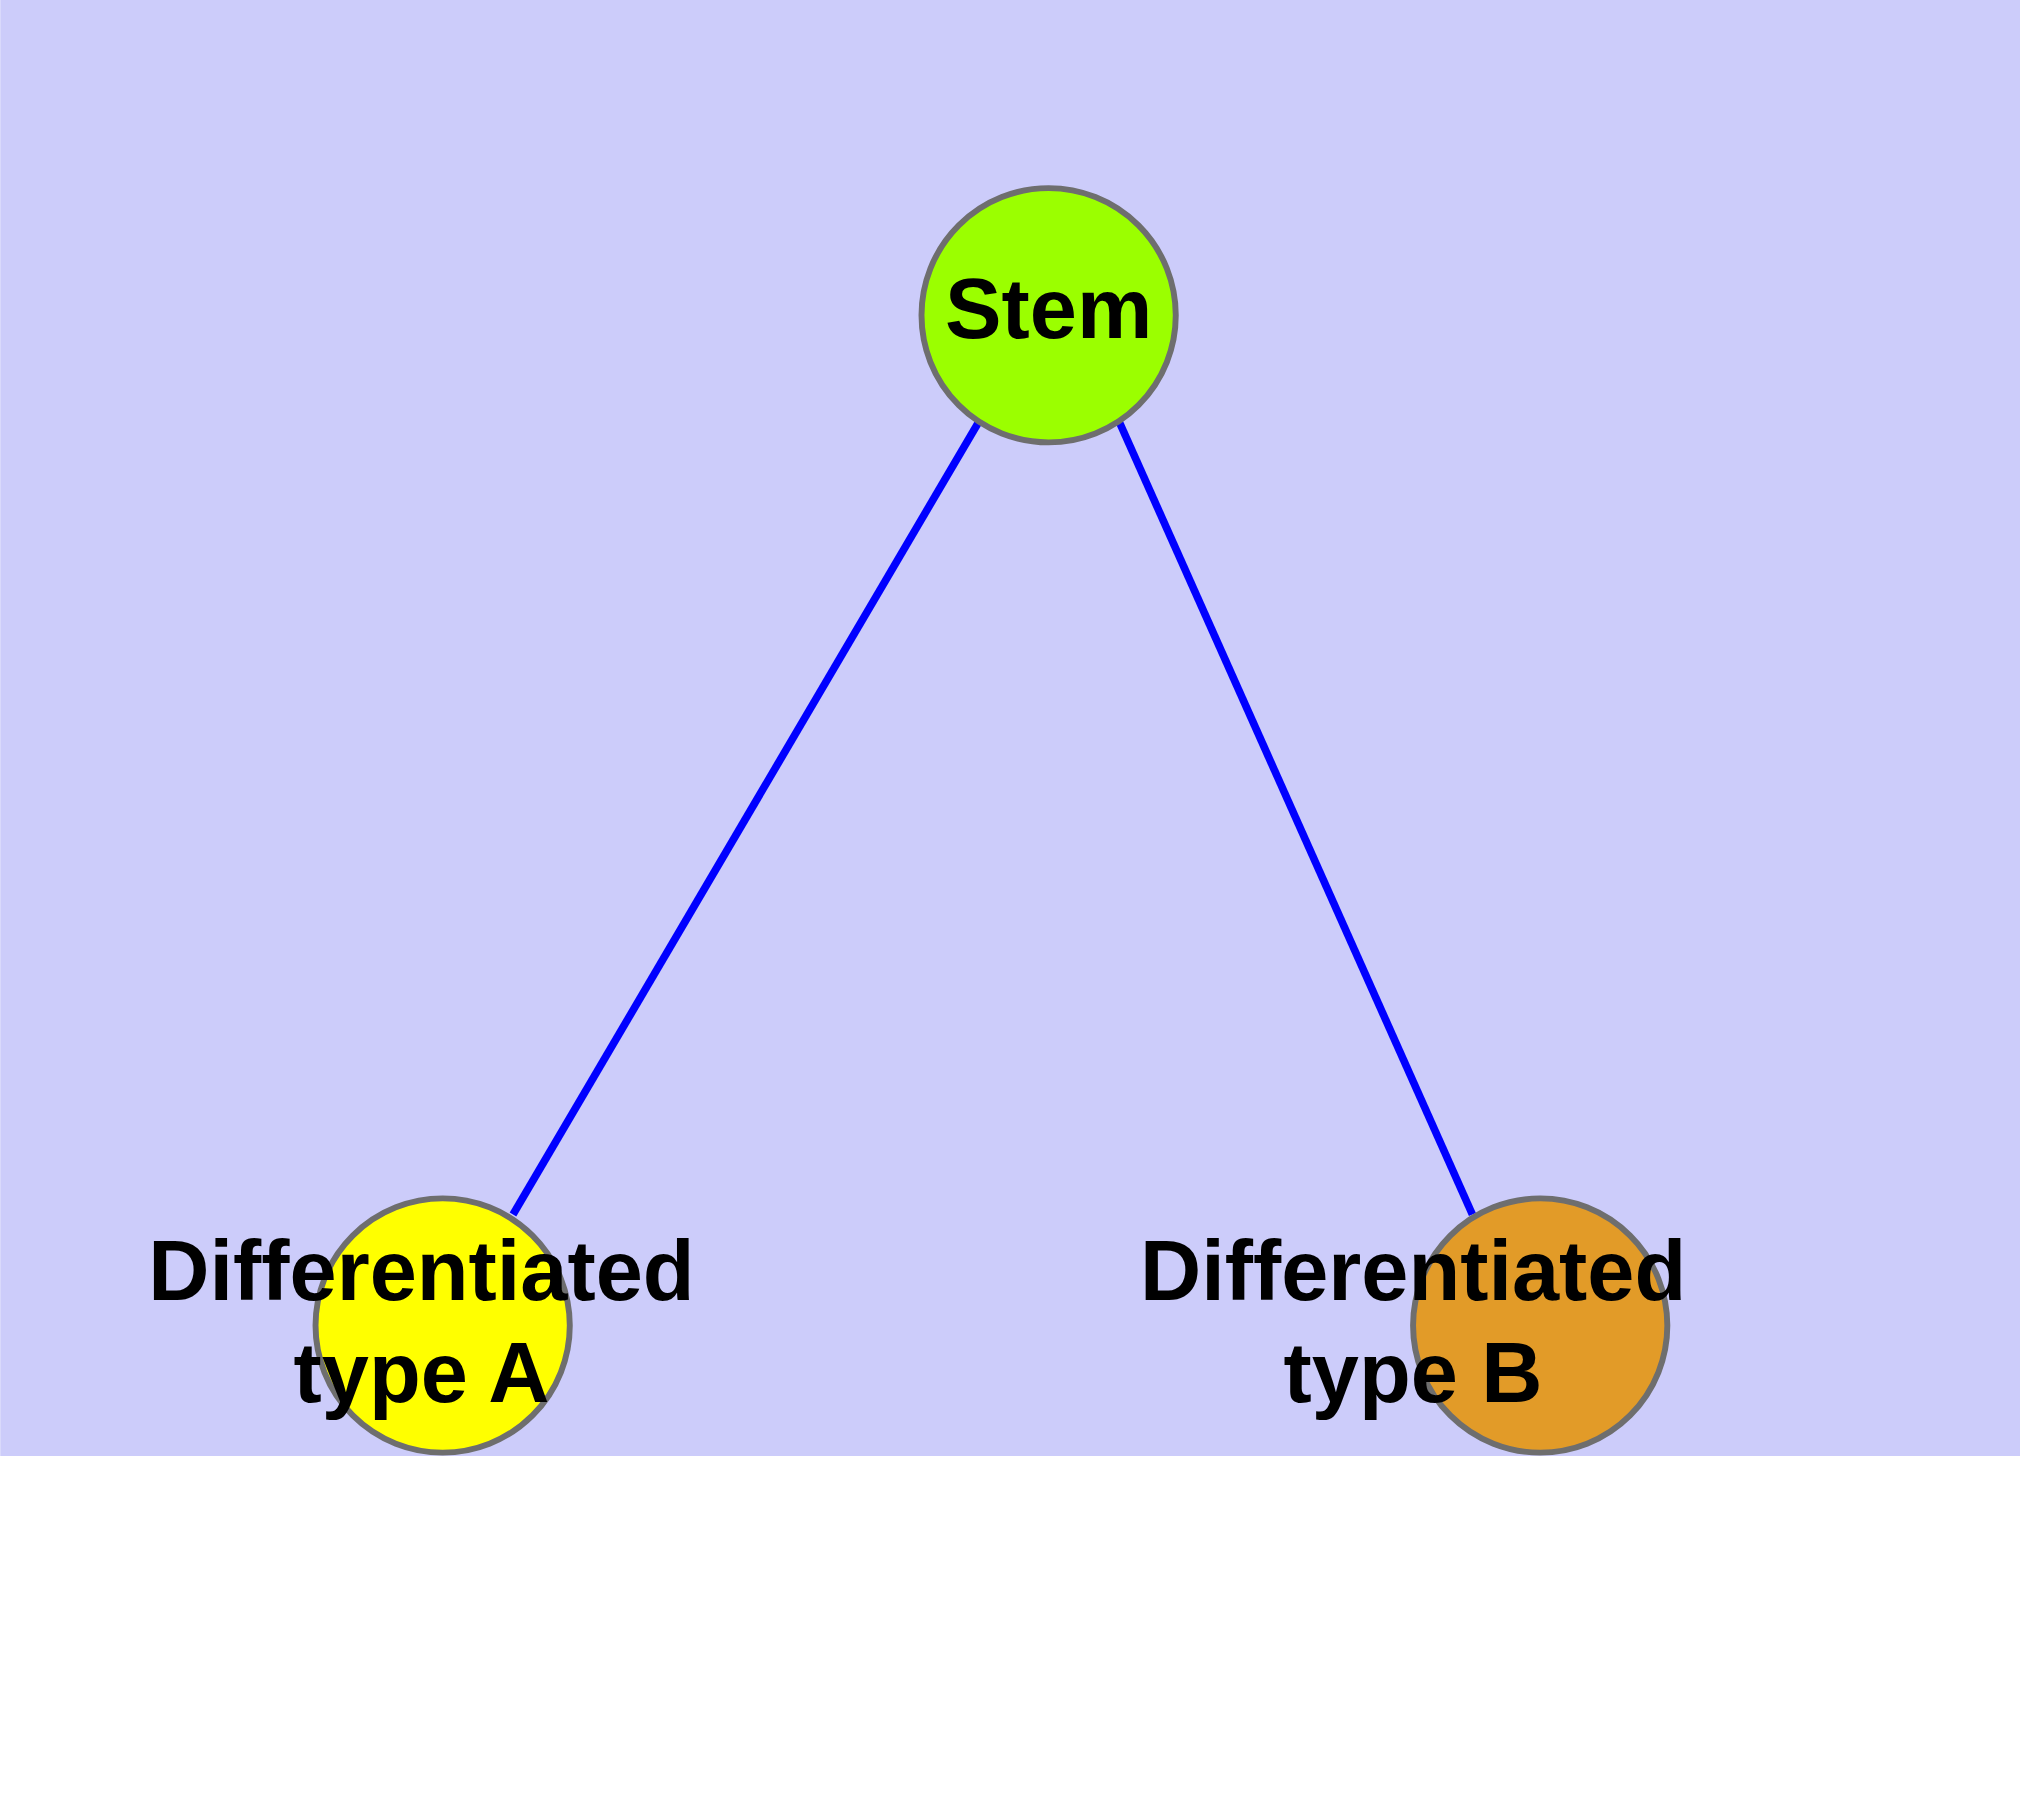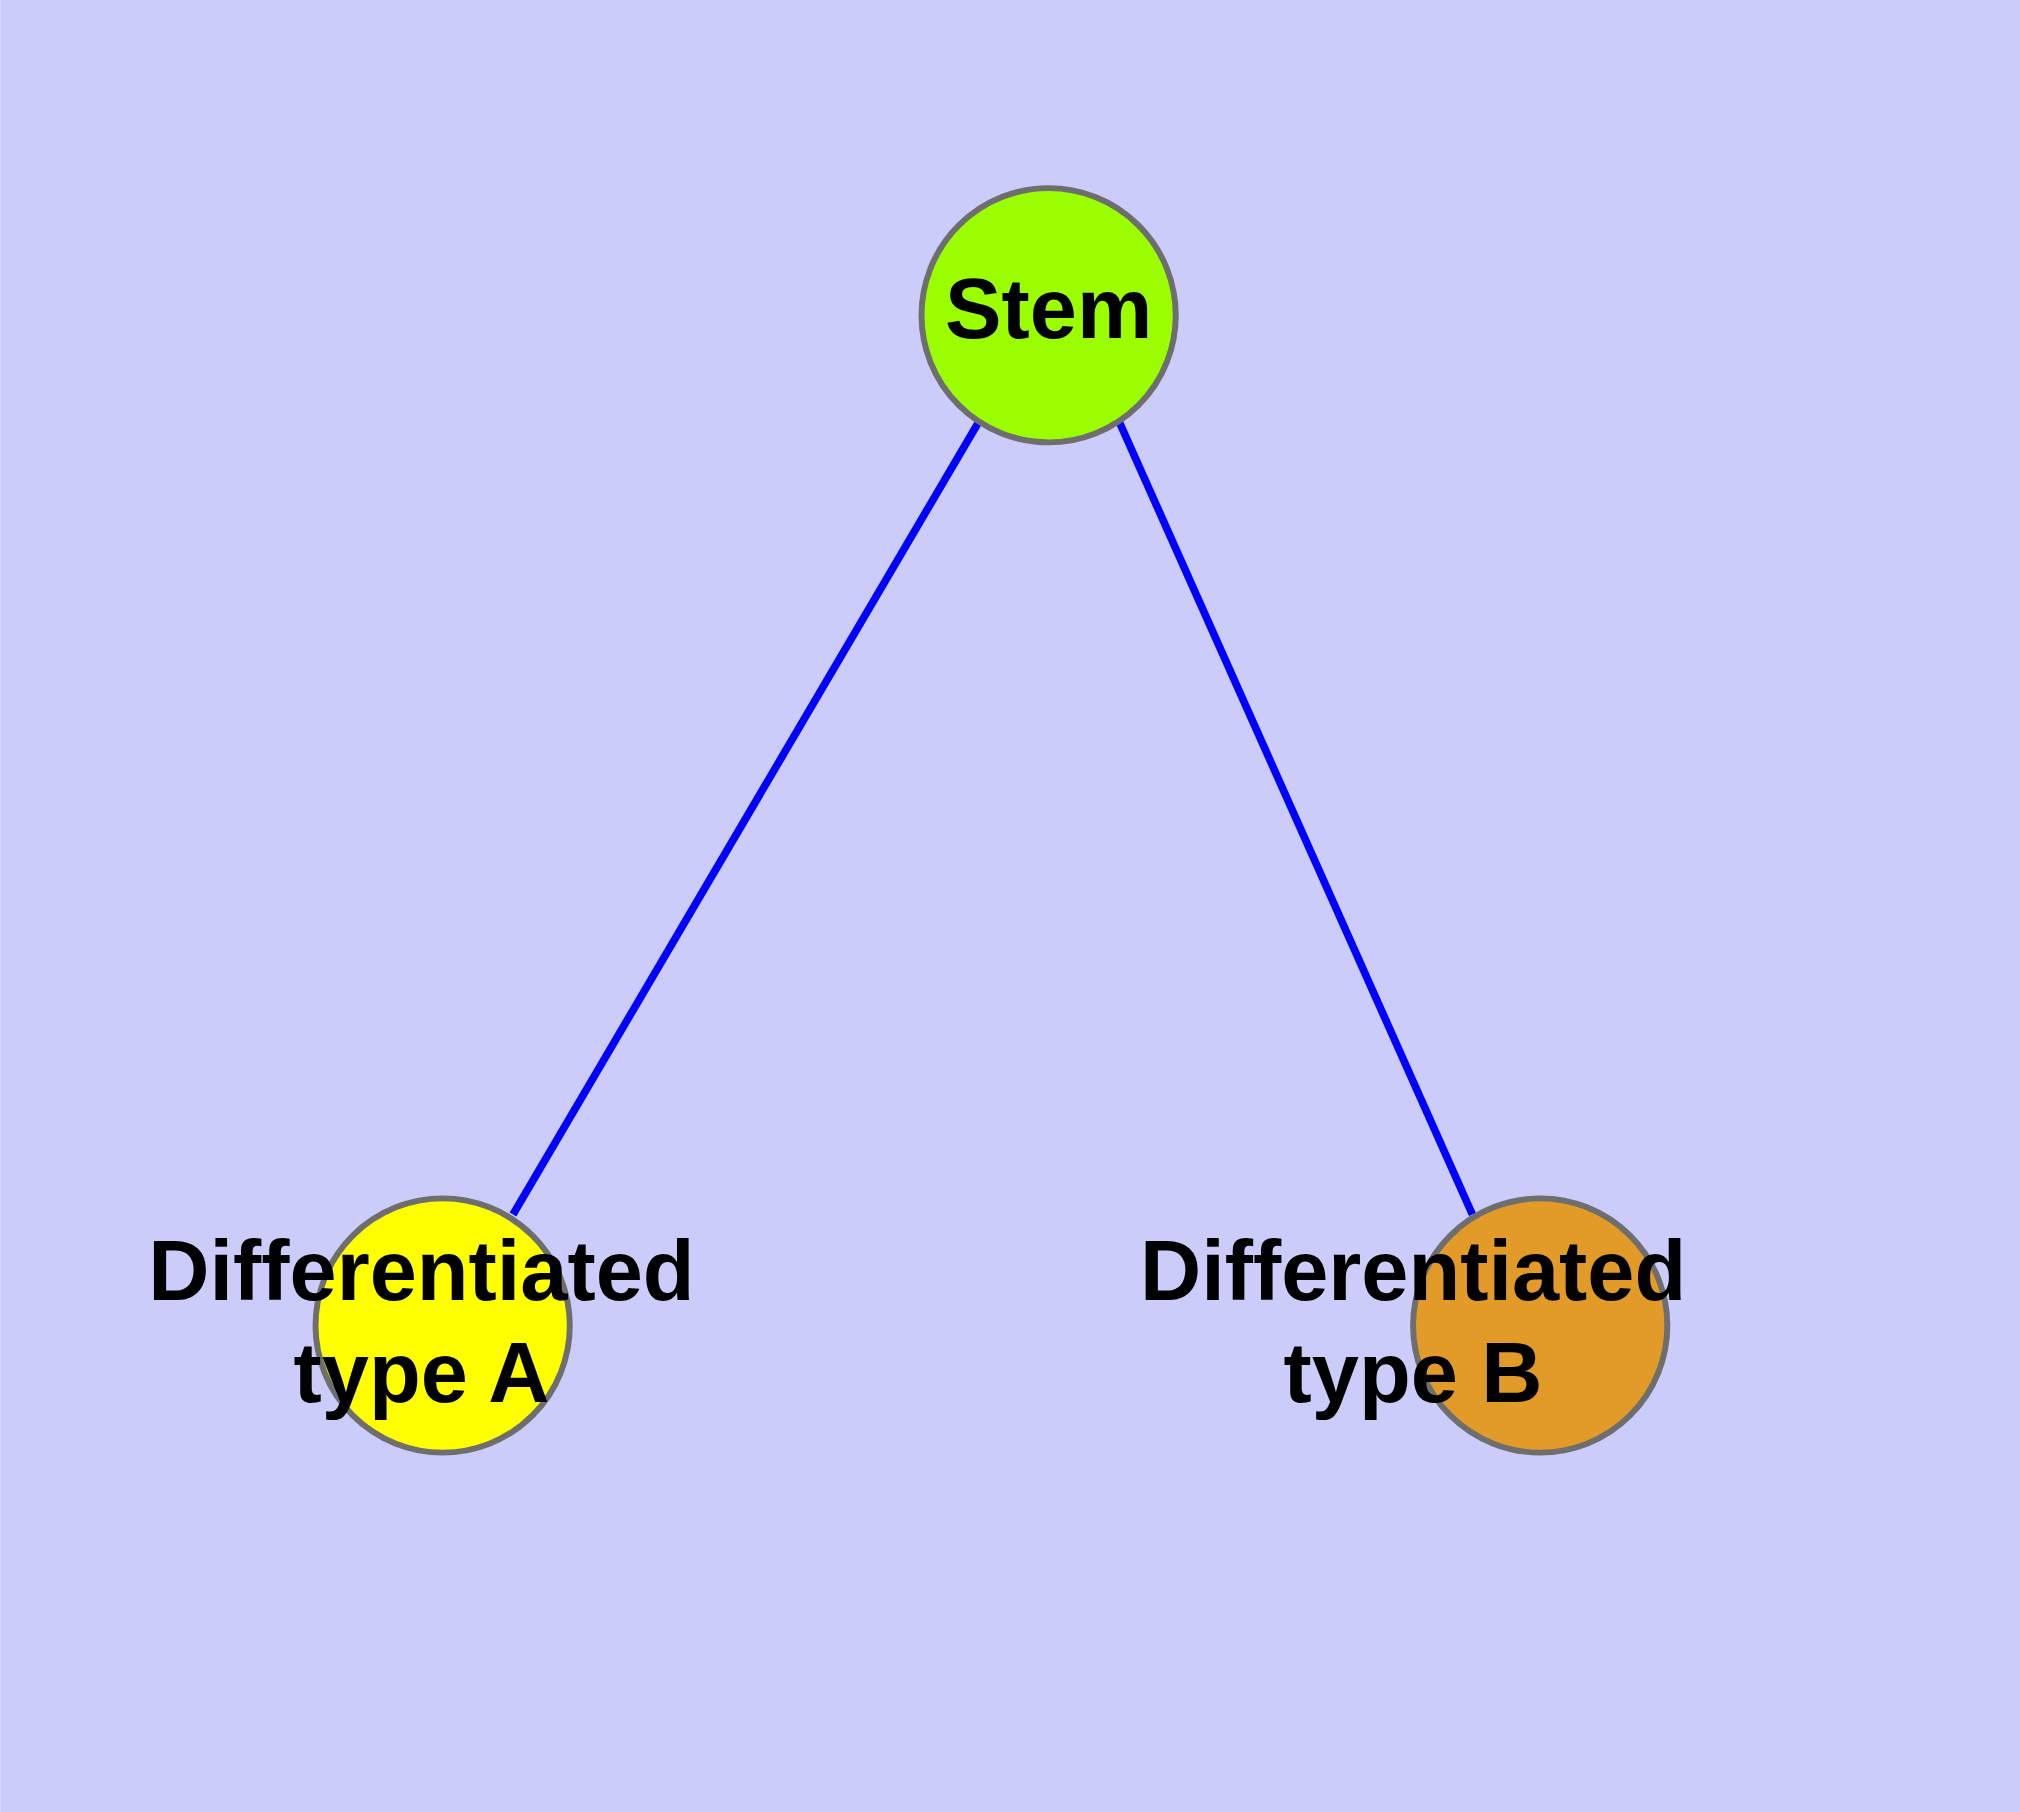--- a/index.html
+++ b/index.html
@@ -4,21 +4,21 @@
 <title>Cell Differentiation Graph</title>
 <style>
   html, body {
     margin: 0;
     padding: 0;
     background: #ffffff;
   }
   #canvas {
     position: relative;
     width: 2021px;
-    height: 1812px;
+    height: 1456px;
     overflow: hidden;
     font-family: "Liberation Sans", sans-serif;
   }
   #graph-svg {
     position: absolute;
     top: 0;
     left: 0;
     width: 2021px;
     height: 1812px;
     display: block;

